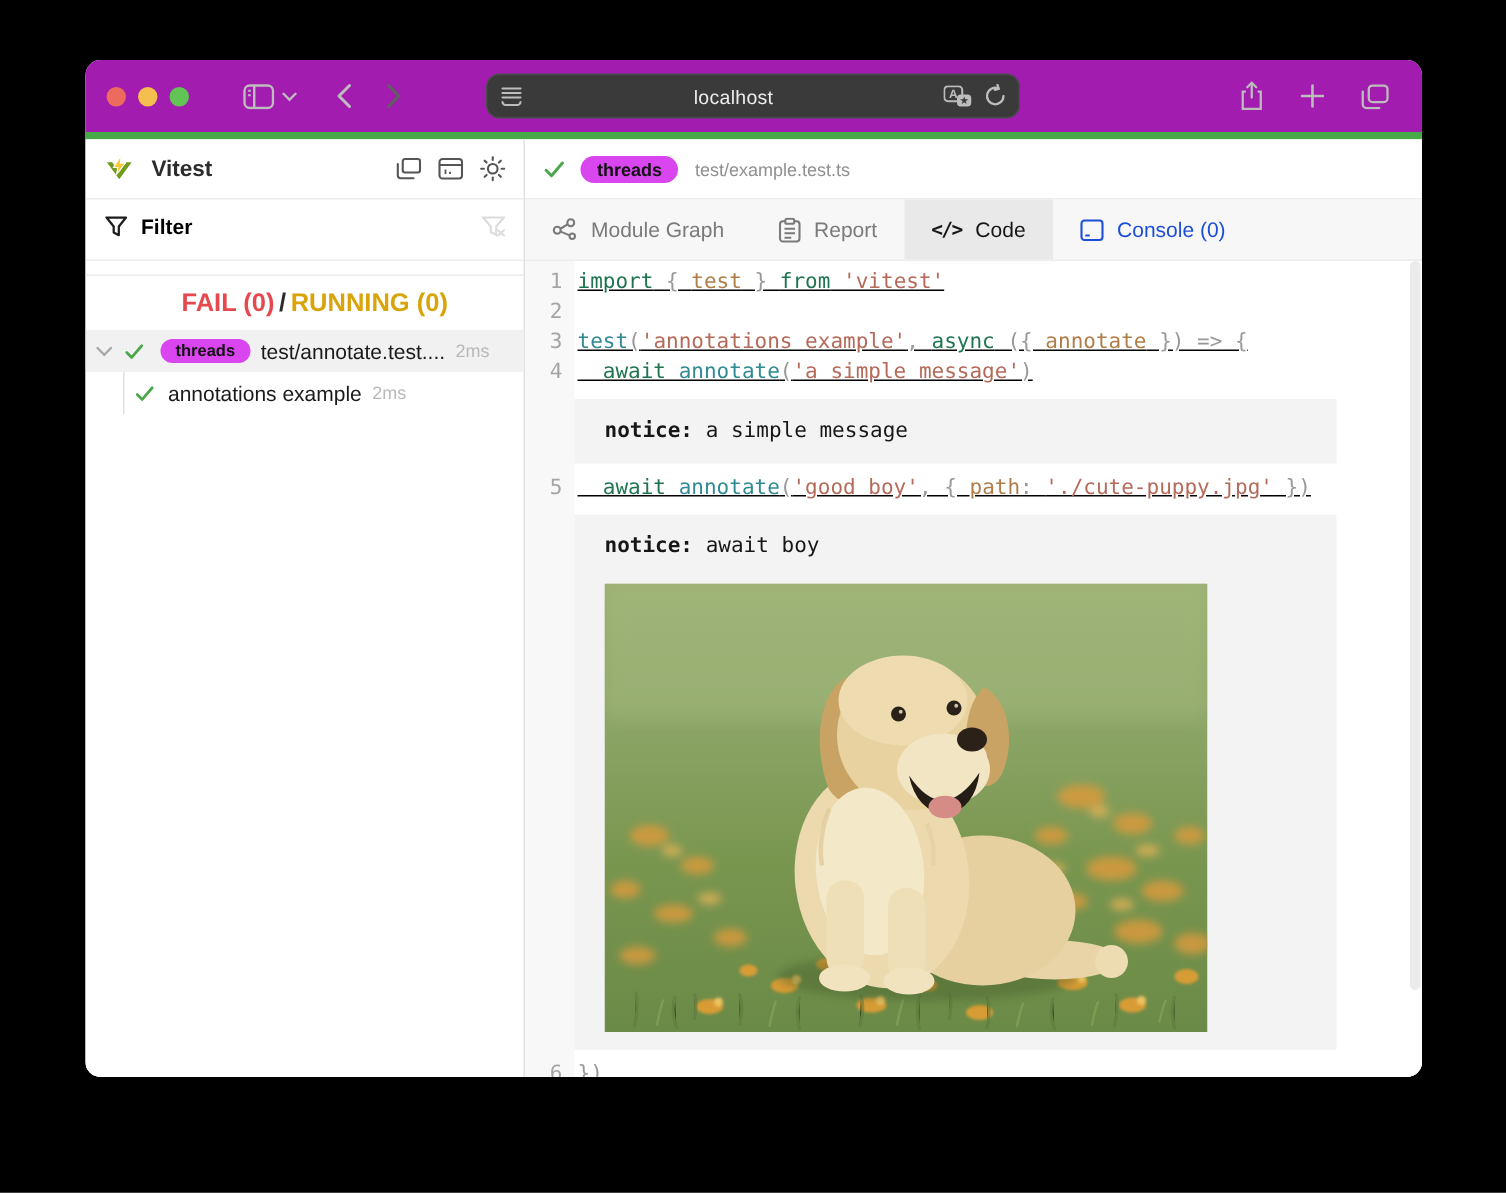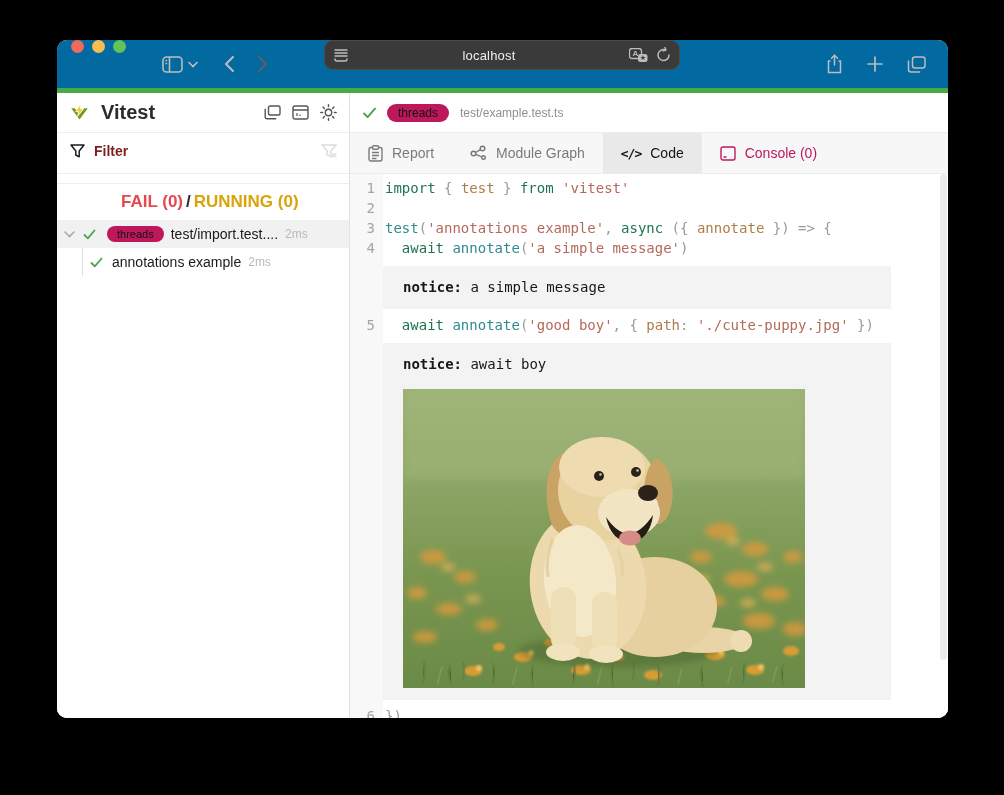--- a/index.html
+++ b/index.html
@@ -3,21 +3,21 @@
 <meta charset="utf-8">
 <style>
   * { margin:0; padding:0; box-sizing:border-box; }
   html,body { width:1004px; height:795px; background:#000; overflow:hidden;
     font-family:"Liberation Sans", sans-serif; }
   .window { position:absolute; left:57px; top:40px; width:891px; height:678px;
     border-radius:10px; overflow:hidden; background:#fff; display:flex; flex-direction:column;
     box-shadow:0 18px 50px rgba(0,0,0,.65); }
 
   
-  .toolbar { height:48px; background:#0369a1; display:flex; flex:none; }
+  .toolbar { height:48px; background:#a21caf; display:flex; align-items:center; flex:none; }
   .traffic { display:flex; gap:8px; padding:0 14px 0 14px; }
   .light { width:13px; height:13px; border-radius:50%; }
   .light.red{ background:#ed6a5e; } .light.yellow{ background:#f5bf4f; } .light.green{ background:#61c454; }
   .tb-ic { color:#bdbdbd; display:flex; align-items:center; justify-content:center; }
   .tb-ic svg { display:block; }
   .tb-ic.dim { color:#5f5f5f; }
   .tb-group { display:flex; align-items:center; gap:14px; }
   .sidebar-toggle-wrap { display:flex; align-items:center; gap:5px; margin-left:22px; }
   .nav-wrap { display:flex; align-items:center; gap:22px; margin-left:26px; }
   .urlbar { margin-left:56px; width:356px; height:30px; background:#3a3a3a; border:1px solid #4b4b4b;
@@ -29,71 +29,71 @@
   
   .progress { height:5px; background:#48a948; flex:none; }
 
   
   .app { flex:1; display:flex; min-height:0; background:#fff; }
   .sidebar { width:293px; flex:none; border-right:1px solid #e2e2e2; display:flex; flex-direction:column; background:#fff; }
   .main { flex:1; display:flex; flex-direction:column; min-width:0; }
 
   
   .sb-header { height:40px; display:flex; align-items:center; padding:0 12px 0 13px; border-bottom:1px solid #ececec; flex:none; }
-  .sb-title { font-size:20px; font-weight:600; color:#2c2c2c; margin-left:12px; }
+  .sb-title { font-size:15px; font-weight:600; color:#2c2c2c; margin-left:12px; }
   .sb-header-icons { margin-left:auto; display:flex; align-items:center; gap:11px; color:#555; }
   .sb-search { height:40px; display:flex; align-items:center; padding:0 12px 0 13px; border-bottom:1px solid #ececec; flex:none; color:#3c3c3c; }
   .sb-search input { border:0; outline:0; flex:1; margin-left:10px; font-size:14px; color:#333; font-family:"Liberation Sans",sans-serif; }
   .sb-search input::placeholder { color:#c4c4c4; }
   .faded-ic { color:#dcdcdc; }
   .sb-filter { padding:10px 12px 14px 13px; border-bottom:1px solid #ececec; flex:none; }
-  .filter-head { display:flex; align-items:center; color:#7f1d1d; }
+  .filter-head { display:flex; align-items:center; color:#000000; }
   .filter-title { font-weight:700; font-size:14px; margin-left:9px; }
   .filter-head .faded-ic { margin-left:auto; }
   .cb-grid { display:grid; grid-template-columns:140px auto; row-gap:12px; margin-top:14px; }
   .cb-item { display:flex; align-items:center; gap:10px; font-size:14px; color:#1d1d1d; cursor:default; }
   .cb-box { width:15px; height:15px; border:1.5px solid #4c4c4c; border-radius:3.5px; background:#fff; flex:none; }
   .sb-summary { margin-top:9px; border-top:1px solid #ececec; padding:8px 0 8px 64px; font-size:17px; font-weight:700; line-height:20px; flex:none; }
   .t-fail{ color:#e5484d; } .t-run{ color:#d9a40a; } .t-pass{ color:#47a14b; } .t-skip{ color:#bfa6f0; }
   .t-sep{ color:#2b2b2b; padding:0 3px; }
   .tree { flex:1; overflow:hidden; }
   .tree-row { height:28px; display:flex; align-items:center; font-size:14px; color:#1a1a1a; position:relative; }
   .tree-row.selected { background:#f1f1f1; }
   .tree-row .chev { margin-left:7px; color:#a9a9a9; display:flex; }
   .tree-row .check { margin-left:8px; display:flex; color:#4ca64c; }
-  .badge { background:#be185d; color:#111; font-weight:400; font-size:11px; border-radius:9px; padding:2.5px 10px; line-height:1; }
+  .badge { background:#d946ef; color:#111; font-weight:700; font-size:11px; border-radius:9px; padding:2.5px 10px; line-height:1; }
   .tree-row .badge { margin-left:11px; }
   .tree-label { margin-left:7px; white-space:nowrap; overflow:hidden; }
   .dur { color:#b9b9b9; font-size:12px; margin-left:7px; flex:none; }
   .guide { position:absolute; left:25px; top:0; bottom:0; width:1px; background:#e0e0e0; }
   .tree-row.child { padding-left:26px; }
   .tree-row.child .check { margin-left:7px; }
   .tree-row.child .tree-label { margin-left:9px; }
 
   
   .m-header { height:40px; display:flex; align-items:center; padding:0 12px; border-bottom:1px solid #ececec; background:#fff; flex:none; }
   .m-header .check { color:#4ca64c; display:flex; }
   .m-header .badge { margin-left:10px; font-size:12px; padding:3px 11px; }
   .m-path { margin-left:11px; color:#8f8f8f; font-size:12px; }
 
   
   .tabbar { height:41px; background:#f7f7f7; display:flex; align-items:stretch; border-bottom:1px solid #ececec; flex:none; }
   .tab { display:flex; align-items:center; gap:9px; padding:0 18px; font-size:14px; color:#7a7a7a; cursor:default; }
   .tab svg { display:block; }
   .tab.active { background:#e9e9e9; color:#161616; }
-  .tab.disabled { color:#be185d; }
+  .tab.disabled { color:#1d4ed8; }
   .code-glyph { font-family:"DejaVu Sans Mono", monospace; font-size:13px; font-weight:600; letter-spacing:-1px; }
 
   
   .code-area { flex:1; position:relative; min-height:0; overflow:hidden; background:#fff; }
   .gutter-bg { position:absolute; left:0; top:0; bottom:0; width:33px; background:#f8f8f8; }
   .code-scroll { position:relative; padding-top:4px; }
   .code-row { display:flex; font-family:"DejaVu Sans Mono", monospace; font-size:14px; line-height:20px; white-space:pre; }
   .ln { width:33px; flex:none; text-align:right; padding-right:8px; color:#a5a5a5; }
-  .lc { padding-left:2px; }
+  .lc { padding-left:2px;text-decoration:underline; }
   .tok-kw { color:#1e754f; } .tok-fn { color:#2f8a93; } .tok-str { color:#b56959; }
   .tok-imp { color:#b07d48; } .tok-pun { color:#999999; }
   .notice { margin:8px 57px 6px 33px; background:#f3f3f3; padding:11px 20px 12px 20px;
     font-family:"DejaVu Sans Mono", monospace; font-size:14px; line-height:20px; color:#171717; }
   .notice b { font-weight:700; }
   .puppy-wrap { margin-top:15px; width:402px; height:299px; }
   .puppy-wrap svg { display:block; }
   .scroll-thumb { position:absolute; top:0; right:1px; width:7px; height:486px; background:#ebebeb; border-radius:4px; }
 </style>
 </head>
@@ -257,21 +257,21 @@
             <svg width="11" height="8" viewBox="0 0 11 8" fill="none" stroke="currentColor" stroke-width="1.6" stroke-linecap="round">
                 <polyline points="1,2 5.5,6.5 10,2"></polyline>
               </svg>
           </span>
           <span class="check">
             <svg width="13" height="11" viewBox="0 0 13 11" fill="none" stroke="currentColor" stroke-width="1.8" stroke-linecap="round" stroke-linejoin="round">
                 <polyline points="1.5,6 4.8,9.3 11.5,1.5"></polyline>
               </svg>
           </span>
           <span class="badge">threads</span>
-          <span class="tree-label">test/import.test....</span>
+          <span class="tree-label">test/annotate.test....</span>
           <span class="dur">2ms</span>
         </div>
         <div class="tree-row child">
           <span class="guide"></span>
           <span class="check">
             <svg width="13" height="11" viewBox="0 0 13 11" fill="none" stroke="currentColor" stroke-width="1.8" stroke-linecap="round" stroke-linejoin="round">
                 <polyline points="1.5,6 4.8,9.3 11.5,1.5"></polyline>
               </svg>
           </span>
           <span class="tree-label">annotations example</span>
@@ -287,41 +287,41 @@
               <polyline points="1.5,6 4.8,9.3 11.5,1.5"></polyline>
             </svg>
         </span>
         <span class="badge">threads</span>
         <span class="m-path">test/example.test.ts</span>
       </div>
 
       <div class="tabbar">
         <div class="tab">
           <span style="display:flex;">
+            <svg width="17" height="17" viewBox="0 0 17 17" fill="none" stroke="currentColor" stroke-width="1.4">
+              <circle cx="3.5" cy="8.5" r="2.3"></circle>
+                <circle cx="12.5" cy="3.5" r="2.3"></circle>
+                <circle cx="13.5" cy="12.5" r="1.8"></circle>
+              <line x1="5.6" y1="7.5" x2="10.4" y2="4.6"></line>
+                <line x1="5.7" y1="9.4" x2="11.8" y2="11.9"></line>
+            </svg>
+          </span>
+          <span>Module Graph</span>
+        </div>
+        <div class="tab">
+          <span style="display:flex;">
             <svg width="15" height="17" viewBox="0 0 15 17" fill="none" stroke="currentColor" stroke-width="1.4">
               <rect x="1" y="2.5" width="13" height="13.5" rx="2"></rect>
                 <rect x="4.5" y="0.8" width="6" height="3.4" rx="1.2" fill="#f7f7f7"></rect>
               <line x1="4" y1="7.5" x2="11" y2="7.5"></line>
                 <line x1="4" y1="10.5" x2="11" y2="10.5"></line>
                 <line x1="4" y1="13.5" x2="8.5" y2="13.5"></line>
             </svg>
           </span>
           <span>Report</span>
-        </div>
-        <div class="tab">
-          <span style="display:flex;">
-            <svg width="17" height="17" viewBox="0 0 17 17" fill="none" stroke="currentColor" stroke-width="1.4">
-              <circle cx="3.5" cy="8.5" r="2.3"></circle>
-                <circle cx="12.5" cy="3.5" r="2.3"></circle>
-                <circle cx="13.5" cy="12.5" r="1.8"></circle>
-              <line x1="5.6" y1="7.5" x2="10.4" y2="4.6"></line>
-                <line x1="5.7" y1="9.4" x2="11.8" y2="11.9"></line>
-            </svg>
-          </span>
-          <span>Module Graph</span>
         </div>
         <div class="tab active">
           <span class="code-glyph">&lt;/&gt;</span>
           <span>Code</span>
         </div>
         <div class="tab disabled">
           <span style="display:flex;">
             <svg width="16" height="15" viewBox="0 0 16 15" fill="none" stroke="currentColor" stroke-width="1.4">
               <rect x="1" y="1" width="14" height="13" rx="2"></rect>
                 <line x1="3.5" y1="11" x2="6.5" y2="11"></line>

